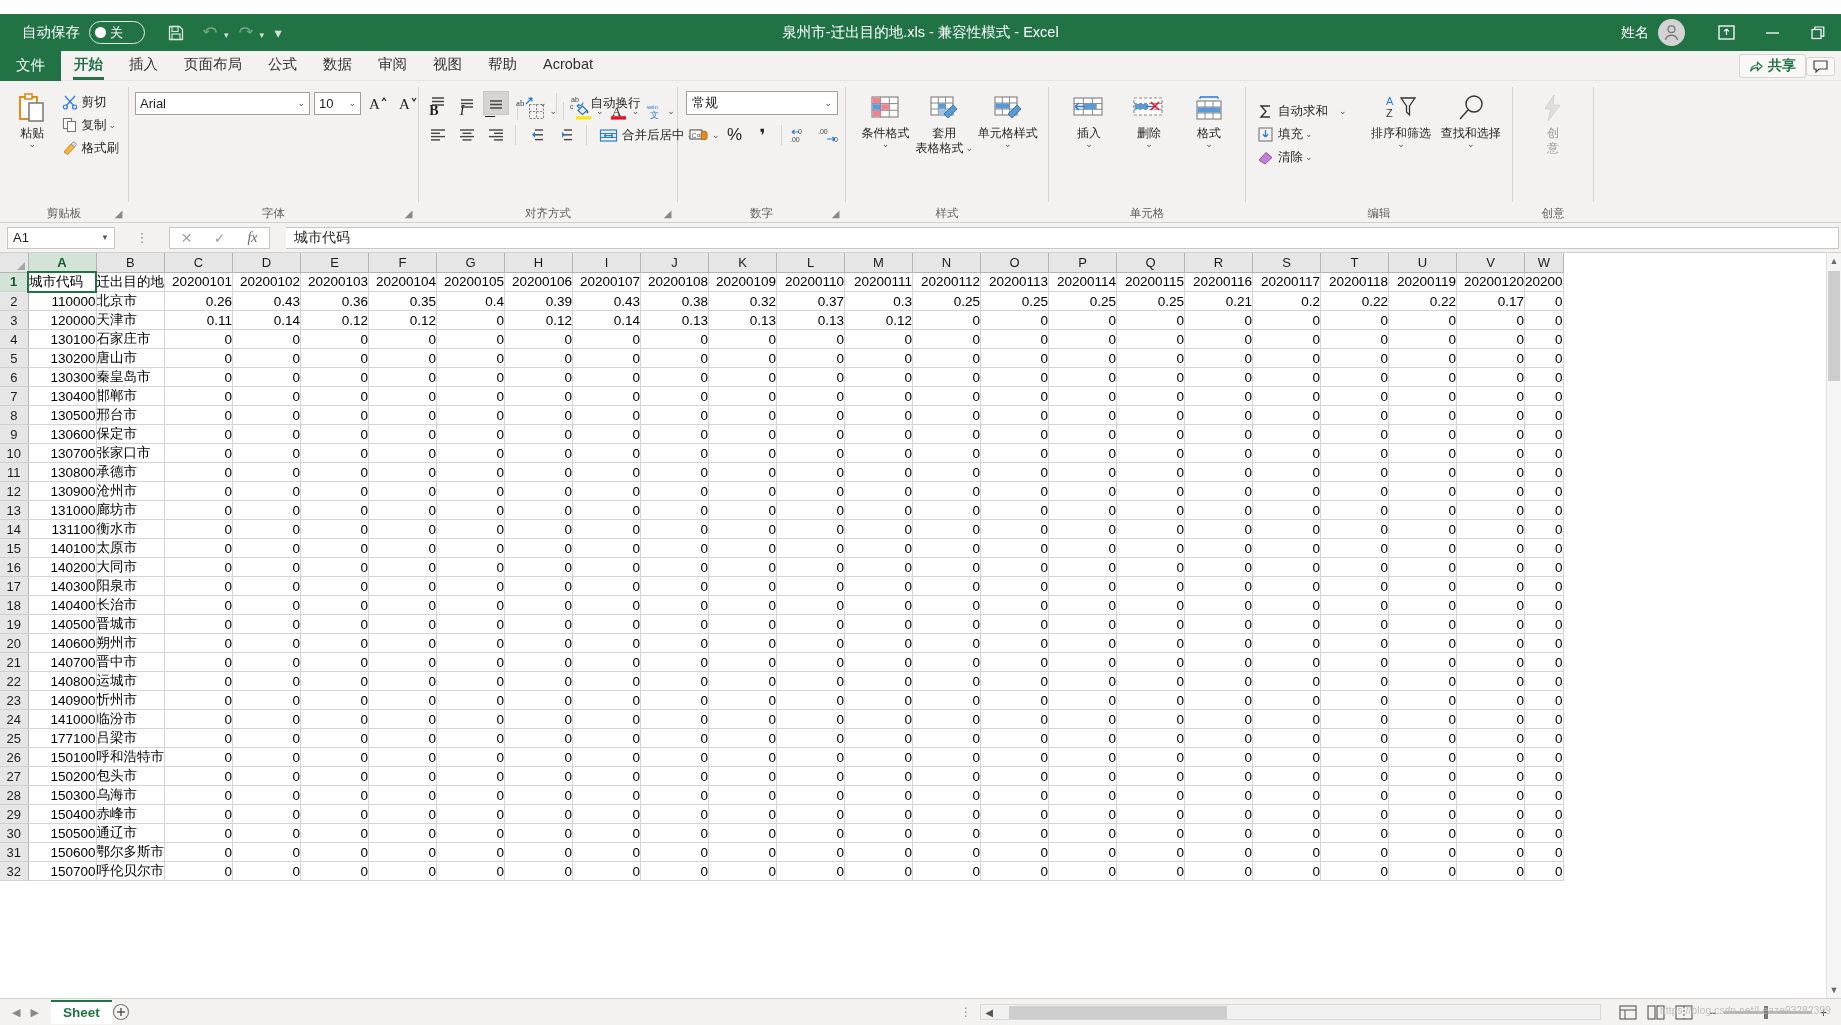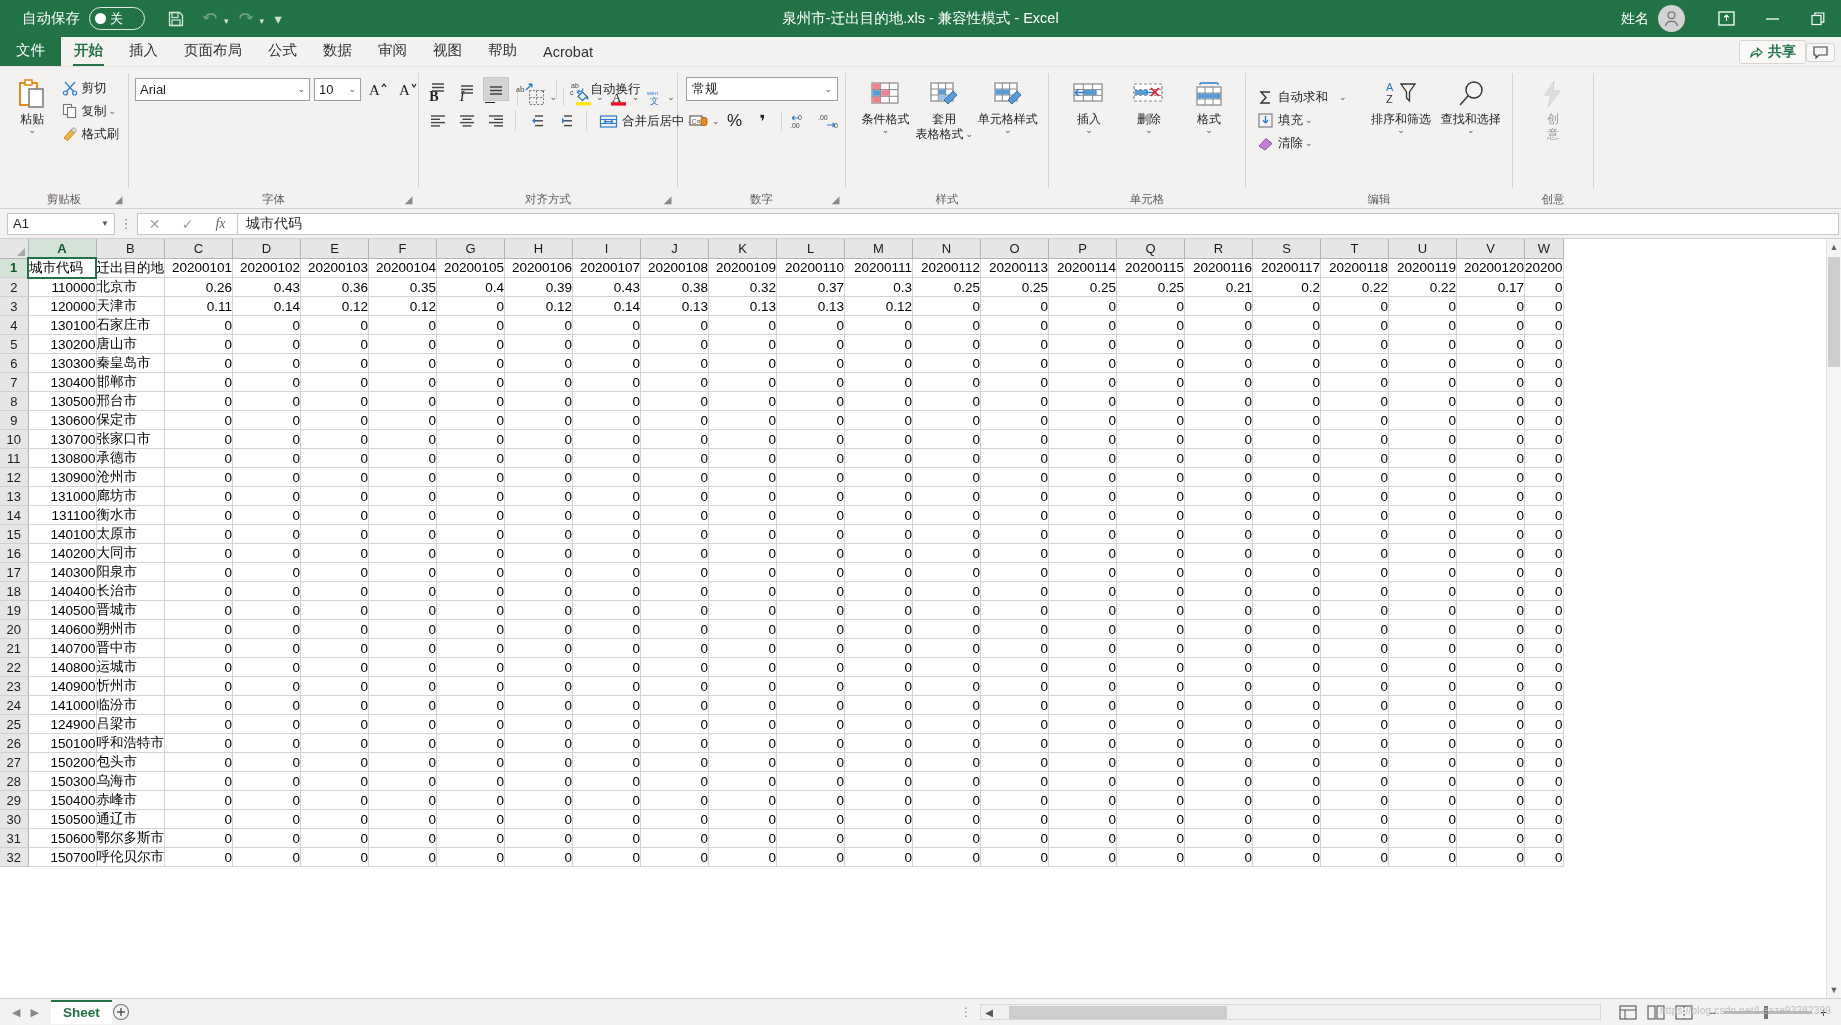--- a/index.html
+++ b/index.html
@@ -8,21 +8,21 @@
     width: 1841px; height: 1025px;
     overflow: hidden;
     font-family: "Liberation Sans", "DejaVu Sans", sans-serif;
     background: #fff;
   }
   #app { width: 1841px; height: 1025px; position: relative; display: flex; flex-direction: column; }
 
   
   .titlebar {
     height: 37px; background: #217346; display: flex; align-items: center;
-    color: #fff; font-size: 14.5px; flex: none; position: relative;
+    color: #fff; font-size: 14.5px; flex: none; position: relative; margin-top: 14px;
   }
   .autosave-wrap { display: flex; align-items: center; margin-left: 22px; gap: 9px; }
   .autosave-label { font-size: 14.5px; color: #fff; }
   .toggle {
     width: 56px; height: 23px; border-radius: 12px; border: 1.5px solid #e3e9e6;
     display: flex; align-items: center; gap: 4px; padding: 0 5px; color: #fff; font-size: 13px;
   }
   .toggle .knob { width: 11px; height: 11px; border-radius: 50%; background: #fff; flex: none; }
   .tb-icon { width: 34px; height: 30px; display:flex; align-items:center; justify-content:center; color:#cfe0d7; }
   .tb-icon.dim { opacity: .55; }
@@ -41,21 +41,21 @@
   .tb-right { position: absolute; right: 0; top: 0; height: 37px; display: flex; align-items: center; gap: 0; }
   .username { font-size: 14px; color: #fff; margin-right: 9px; }
   .avatar {
     width: 27px; height: 27px; border-radius: 50%; background: #d3d3d3; display:flex;
     align-items:center; justify-content:center; margin-right: 18px;
   }
   .wbtn { width: 46px; height: 37px; display:flex; align-items:center; justify-content:center; color:#fff; }
 
   
   .tabbar {
-    height: 30px; background: #f3f2f1; display: flex; align-items: flex-end;
+    height: 30px; background: #f3f2f1; display: flex; align-items: center;
     flex: none; position: relative; border-bottom: 1px solid #e6e4e2;
   }
   .tab {
     padding: 3px 13px 6px 13px; font-size: 14.5px; color: #323130; cursor: default;
     position: relative; white-space: nowrap;
   }
   .tab.first { color: #fff; background: #217346; padding: 5px 16px 6px 16px; height:30px; }
   .tab.active { color: #217346; font-weight: bold; }
   .tab.active::after {
     content:""; position:absolute; left: 12px; right: 12px; bottom: 0px; height: 2.5px; background: #217346;
@@ -112,21 +112,21 @@
   }
   .iconbtn.sel { background:#d6d4d2; border:1px solid #c8c6c4; }
   .cvt { font-size: 9px; color:#555; margin-left:-2px; }
   .numfmt {
     width: 152px; height: 24px; background:#fff; border:1px solid #a19f9d; font-size:13px;
     display:flex; align-items:center; padding:0 5px; justify-content:space-between; color:#201f1e;
   }
 
   
   .fbar { height: 30px; background:#f3f2f1; display:flex; align-items:center; flex:none;
-          border-bottom:1px solid #d2d0ce; padding: 0 2px; gap:0px; }
+          border-bottom:1px solid #d2d0ce; padding: 0 2px; gap:16px; }
   .namebox {
     width: 108px; height: 22px; background:#fff; border:1px solid #c8c6c4; font-size:13px;
     display:flex; align-items:center; justify-content:space-between; padding: 0 5px; margin-left: 5px; color:#201f1e;
   }
   .fbar-dots { width: 22px; text-align:center; color:#888; font-size: 13px; letter-spacing:0; }
   .fb-icons { display:flex; align-items:center; background:#fff; border:1px solid #c8c6c4; height:22px; }
   .fb-icons span { width: 33px; text-align:center; color:#a19f9d; font-size:14px; }
   .finput {
     flex: 1; height: 22px; background:#fff; border:1px solid #c8c6c4; border-left:none;
     display:flex; align-items:center; padding-left: 8px; font-size:14px; color:#201f1e;
@@ -1444,21 +1444,21 @@
             <td class="cell num">0</td>
             <td class="cell num">0</td>
             <td class="cell num">0</td>
             <td class="cell num">0</td>
             <td class="cell num">0</td>
             <td class="cell num">0</td>
             <td class="cell num">0</td>
           </tr>
           <tr>
             <td class="rhead">25</td>
-            <td class="cell num">124900</td>
+            <td class="cell num">177100</td>
             <td class="cell txt">吕梁市</td>
             <td class="cell num">0</td>
             <td class="cell num">0</td>
             <td class="cell num">0</td>
             <td class="cell num">0</td>
             <td class="cell num">0</td>
             <td class="cell num">0</td>
             <td class="cell num">0</td>
             <td class="cell num">0</td>
             <td class="cell num">0</td>

